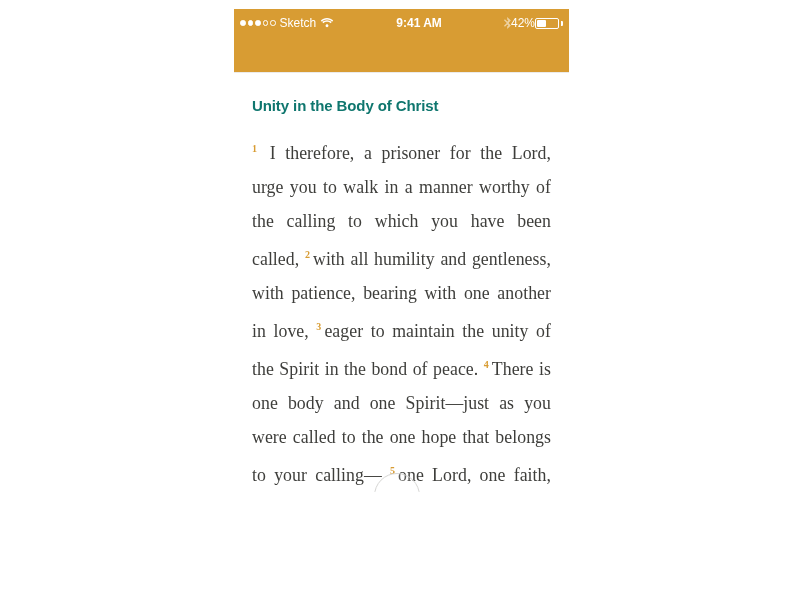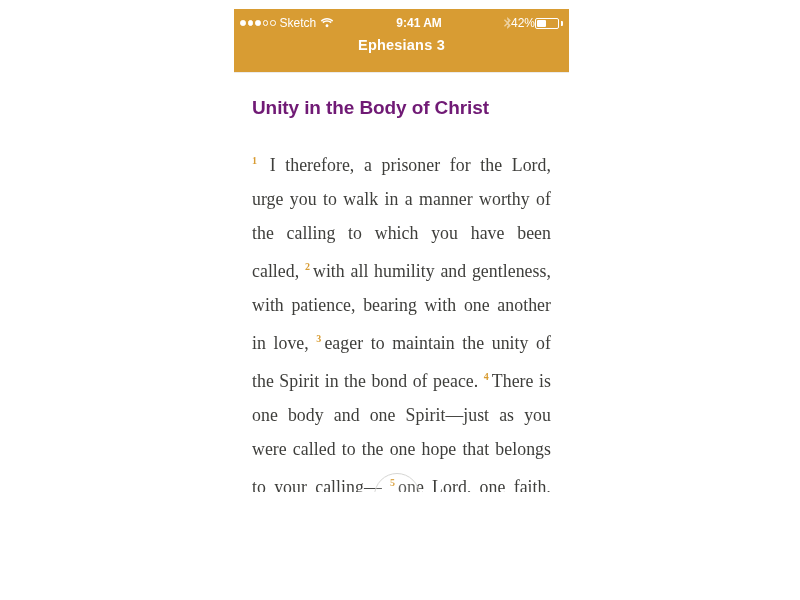--- a/index.html
+++ b/index.html
@@ -26,21 +26,21 @@
   .batt-wrap { display: flex; align-items: center; gap: 2px; }
   .batt-body { position: relative; width: 24px; height: 11px; border: 1px solid #fff; border-radius: 2px; }
   .batt-fill { position: absolute; left: 1px; top: 1px; bottom: 1px; background: #fff; border-radius: 1px; }
   .batt-tip { width: 2px; height: 5px; background: #fff; border-radius: 0 1px 1px 0; }
 
   .navbar { height: 43px; display: flex; align-items: flex-start; justify-content: center; padding-top: 4px; }
   .nav-title { font-size: 14.5px; font-weight: 600; letter-spacing: 0.2px; }
 
   
   .content { position: relative; padding: 25px 18px 0 18px; }
-  .section-title { color: #701a75; font-size: 19px; font-weight: 600; letter-spacing: -0.1px; margin-bottom: 25px; }
+  .section-title { color: #0f766e; font-size: 15px; font-weight: 600; letter-spacing: -0.1px; margin-bottom: 18px; }
   .passage { font-family: Georgia, "Times New Roman", serif; font-size: 17.8px; line-height: 34px; color: #3e3e3b; text-align: justify; hyphens: auto; letter-spacing: 0.05px; }
   .passage sup.vn { color: #d89c33; font-size: 10px; font-weight: 600; vertical-align: super; padding-right: 3px; }
 
   
   .quicknav { position: absolute; left: 234px; top: 504px; height: 28px; background: #4d7c0f; color: #fff; font-size: 17px; font-weight: 700; display: flex; align-items: center; padding: 8px 9px 1px 10px; letter-spacing: 0.1px; font-family: Liberation Sans, sans-serif; }
 
   
   .touch-circle { position: absolute; width: 46px; height: 46px; border-radius: 50%; border: 1px solid #d6d6d4; background: rgba(255,255,255,0.15); pointer-events: none; }
 </style>
 </head>
@@ -77,23 +77,20 @@
           </span>
           <span>42%</span>
           <span class="batt-wrap">
             <span class="batt-body">
                 <span class="batt-fill" id="batt-fill" style="width: 9.24px;"></span>
               </span>
             <span class="batt-tip"></span>
           </span>
         </div>
       </div>
-      <div class="navbar">
-        <div class="nav-title">Ephesians 3</div>
-      </div>
     </div>
 
     <div class="content">
       <div class="section-title">Unity in the Body of Christ</div>
       <p class="passage" id="passage"><sup class="vn">1</sup> I therefore, a prisoner for the Lord, urge you to walk in a manner worthy of the calling to which you have been called, <sup class="vn">2</sup>with all humility and gentleness, with patience, bearing with one another in love, <sup class="vn">3</sup>eager to maintain the unity of the Spirit in the bond of peace. <sup class="vn">4</sup>There is one body and one Spirit—just as you were called to the one hope that belongs to your calling— <sup class="vn">5</sup>one Lord, one faith, one baptism, <sup class="vn">6</sup>one God and Father of all, who is over all and through all</p>
     </div>
 
   </div>
 
   <div class="touch-circle" style="left:374px; top:473px;"></div>

